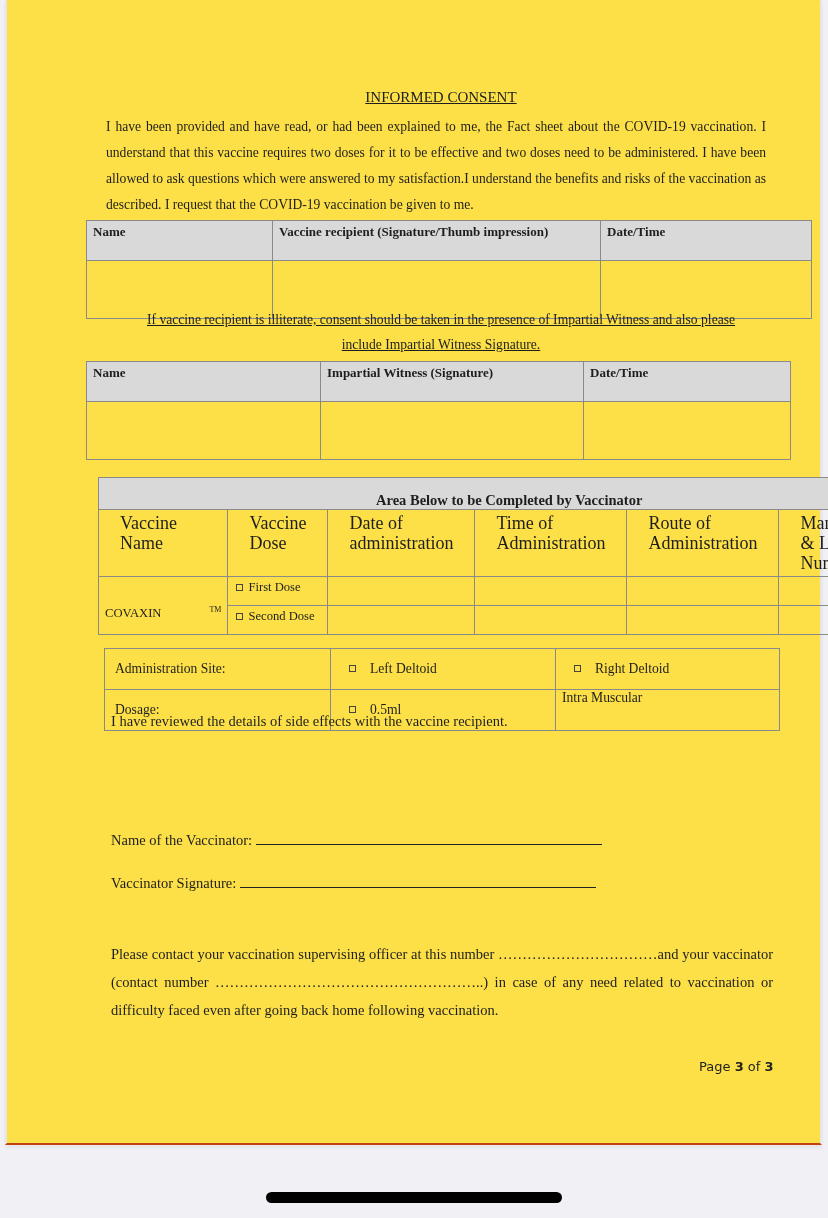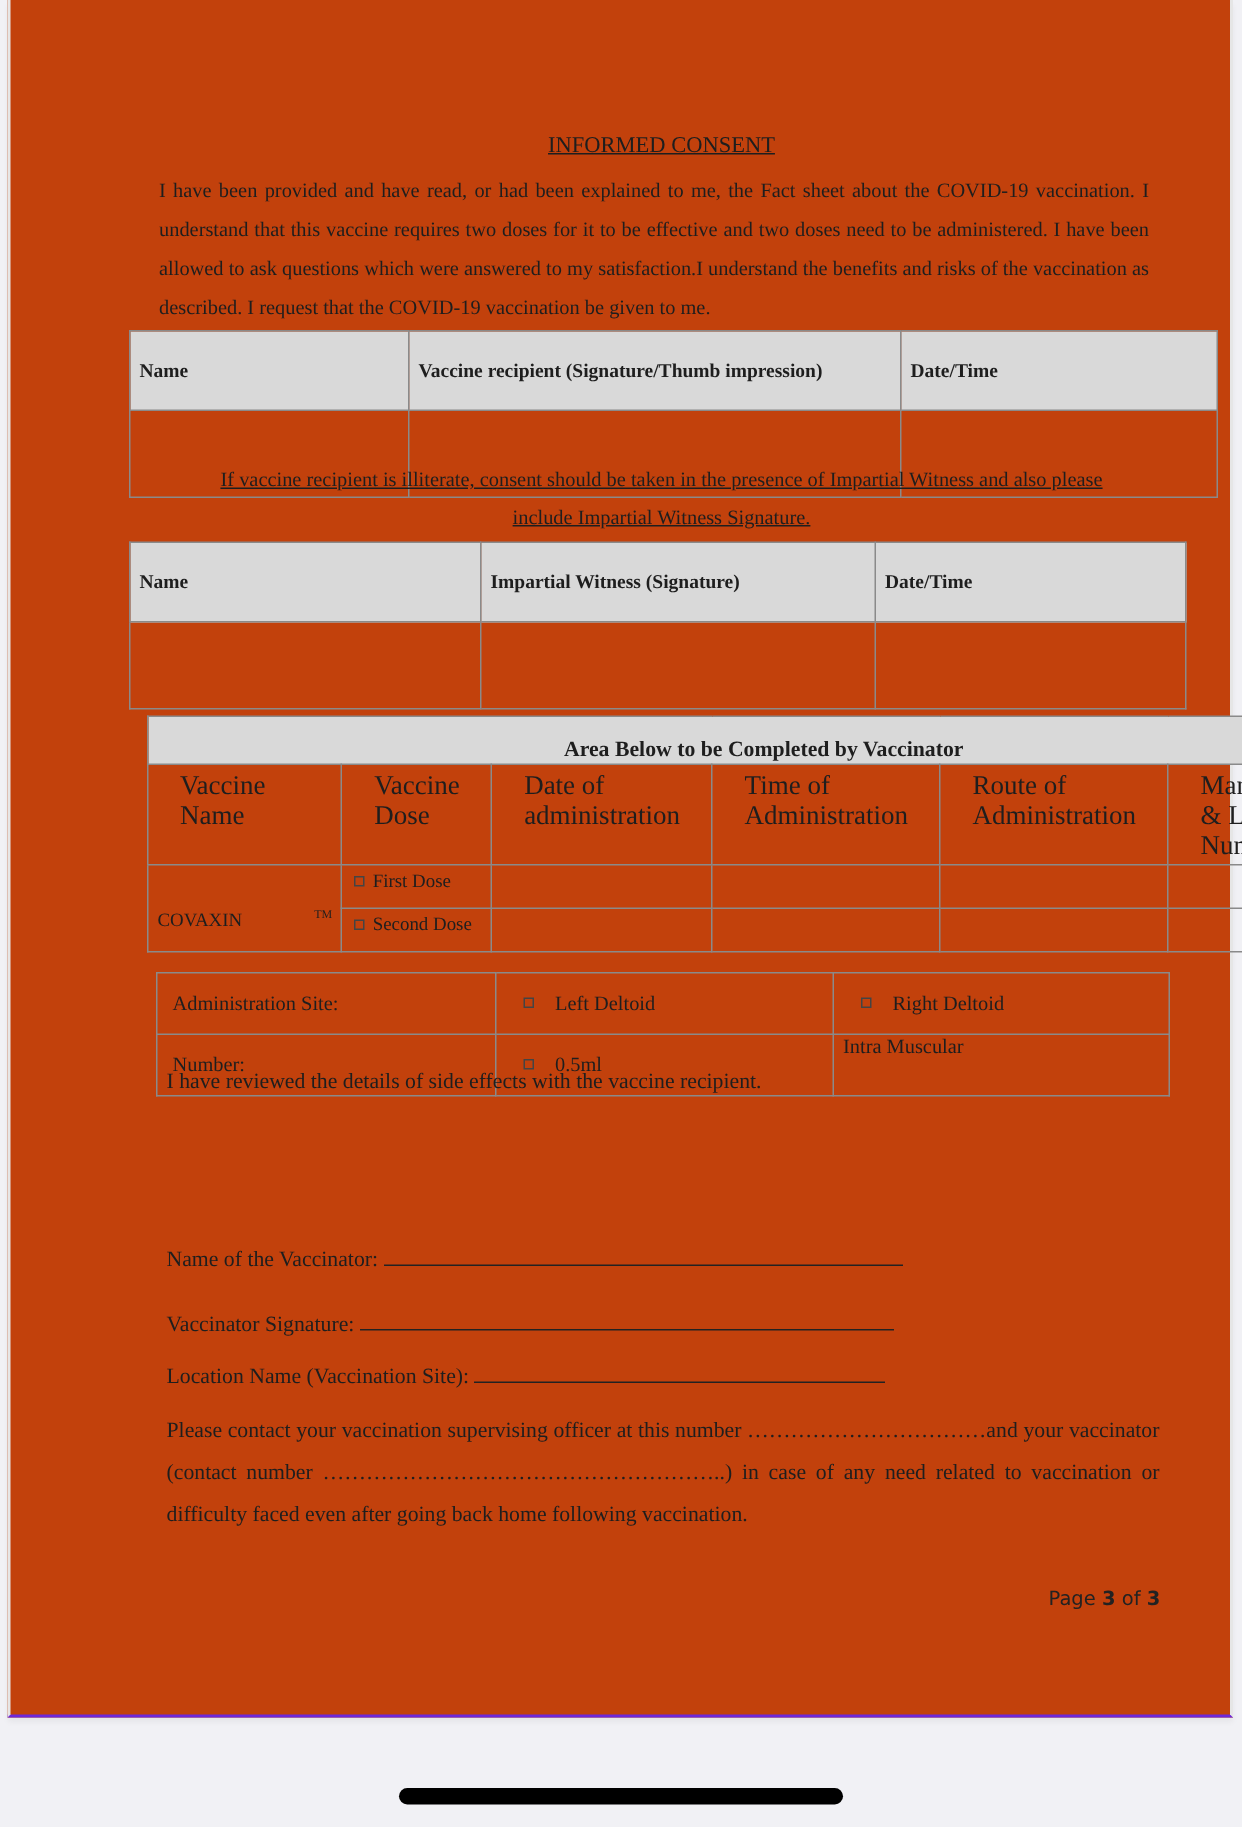--- a/index.html
+++ b/index.html
@@ -7,24 +7,24 @@
     body {
       background: #f1f1f5;
       font-family: "Liberation Serif", serif;
       color: #1e1e1e;
       position: relative;
     }
     .page {
       position: absolute;
       left: 5px; top: 0;
       width: 817px; height: 1145px;
-      background: #c2410c;
+      background: #fde047;
       border-left: 2px solid #e6e6e6;
       border-right: 2px solid #e6e6e6;
-      border-bottom: 2px solid #6d28d9;
+      border-bottom: 2px solid #c2410c;
       box-shadow: 0 3px 4px rgba(0,0,0,0.05);
     }
     .abs { position: absolute; }
     .title {
       left: 0; width: 868px; top: 89px;
       text-align: center; font-size: 15px;
       text-decoration: underline;
     }
     .para {
       left: 99px; width: 660px;
@@ -37,21 +37,21 @@
       border: 1.5px solid #8a8a8a;
       vertical-align: top;
       font-size: 13.4px;
       text-align: left;
       font-weight: normal;
     }
     th.hdr {
       background: #d9d9d9;
       font-weight: bold;
       font-size: 13px;
-      padding: 18px 6px;
+      padding: 3px 6px;
       height: 40px;
     }
     .t1 { left: 79px; top: 220px; width: 726px; }
     .t1 td.empty { height: 58px; }
     .note {
       left: 0; width: 868px; text-align: center;
       font-size: 13.6px; line-height: 25px;
       text-decoration: underline;
     }
     .note.n1 { top: 307px; }
@@ -185,44 +185,40 @@
     </table>
 
   <table class="t4">
     <tbody>
         <tr>
       <td style="width:226px">Administration Site:</td>
       <td class="opt" style="width:225px"><span class="box"></span><span>Left Deltoid</span></td>
       <td class="opt"><span class="box"></span><span>Right Deltoid</span></td>
     </tr>
     <tr>
-      <td>Number:</td>
+      <td>Dosage:</td>
       <td class="opt"><span class="box"></span><span>0.5ml</span></td>
       <td style="padding-left:6px;vertical-align:top;padding-top:0">Intra Muscular</td>
     </tr>
   </tbody>
     </table>
 
   <div class="abs text-line" style="top:707px">I have reviewed the details of side effects with the vaccine recipient.</div>
 
 
   <div class="abs text-line" style="top:826px">
     <span>Name of the Vaccinator:</span>
     <span class="blank" style="width:346px"></span>
   </div>
 
   <div class="abs text-line" style="top:869px">
     <span>Vaccinator Signature:</span>
     <span class="blank" style="width:356px"></span>
   </div>
 
-  <div class="abs text-line" style="top:904px">
-    <span>Location Name (Vaccination Site):</span>
-    <span class="blank" style="width:274px"></span>
-  </div>
 
   <div class="abs para3" style="top:940px">Please contact your vaccination supervising officer at this number ……………………………and your vaccinator (contact number ………………………………………………..) in case of any need related to vaccination or difficulty faced even after going back home following vaccination.</div>
 
   <div class="abs page-num">
     <span>Page</span>
     <b>3</b>
     <span>of</span>
     <b>3</b>
   </div>
 </div>

